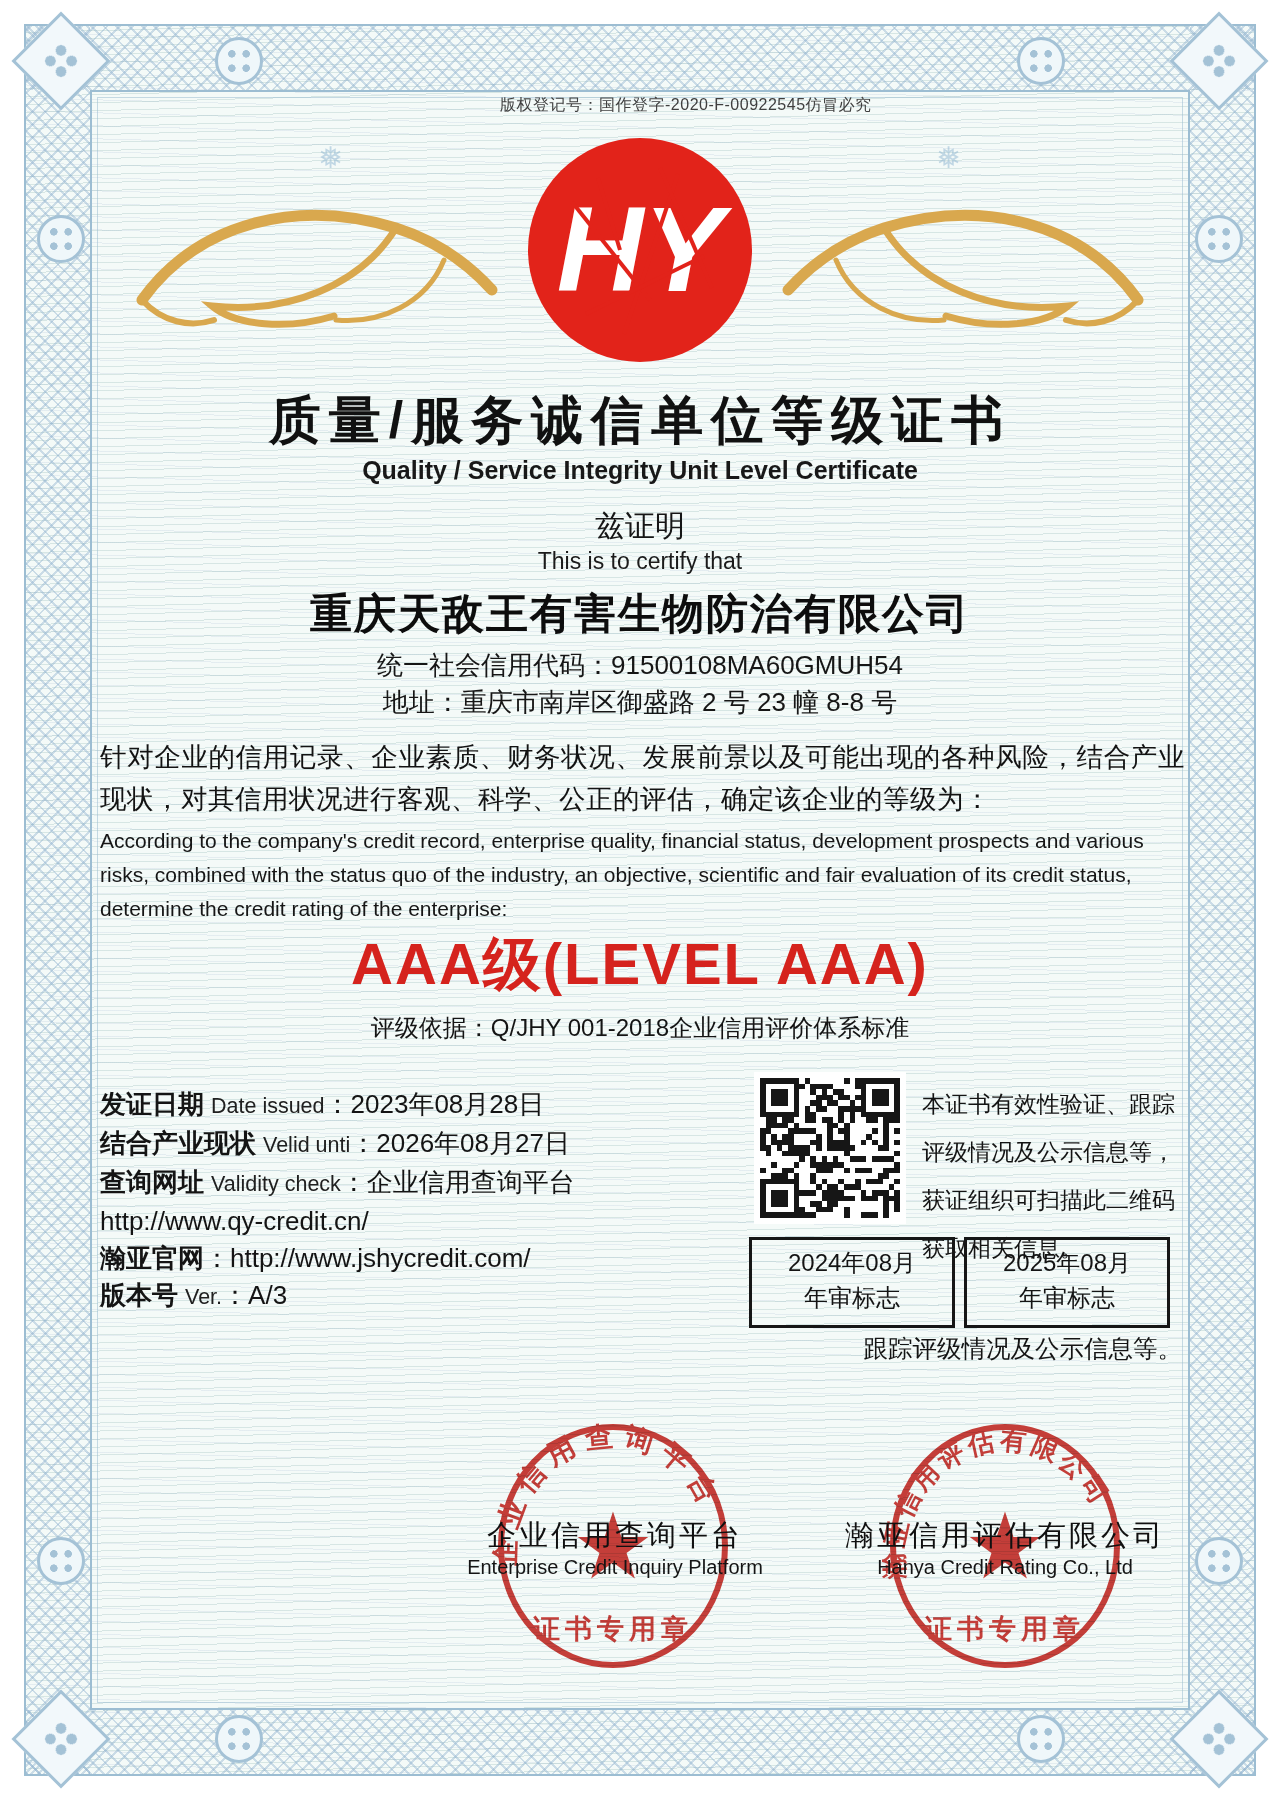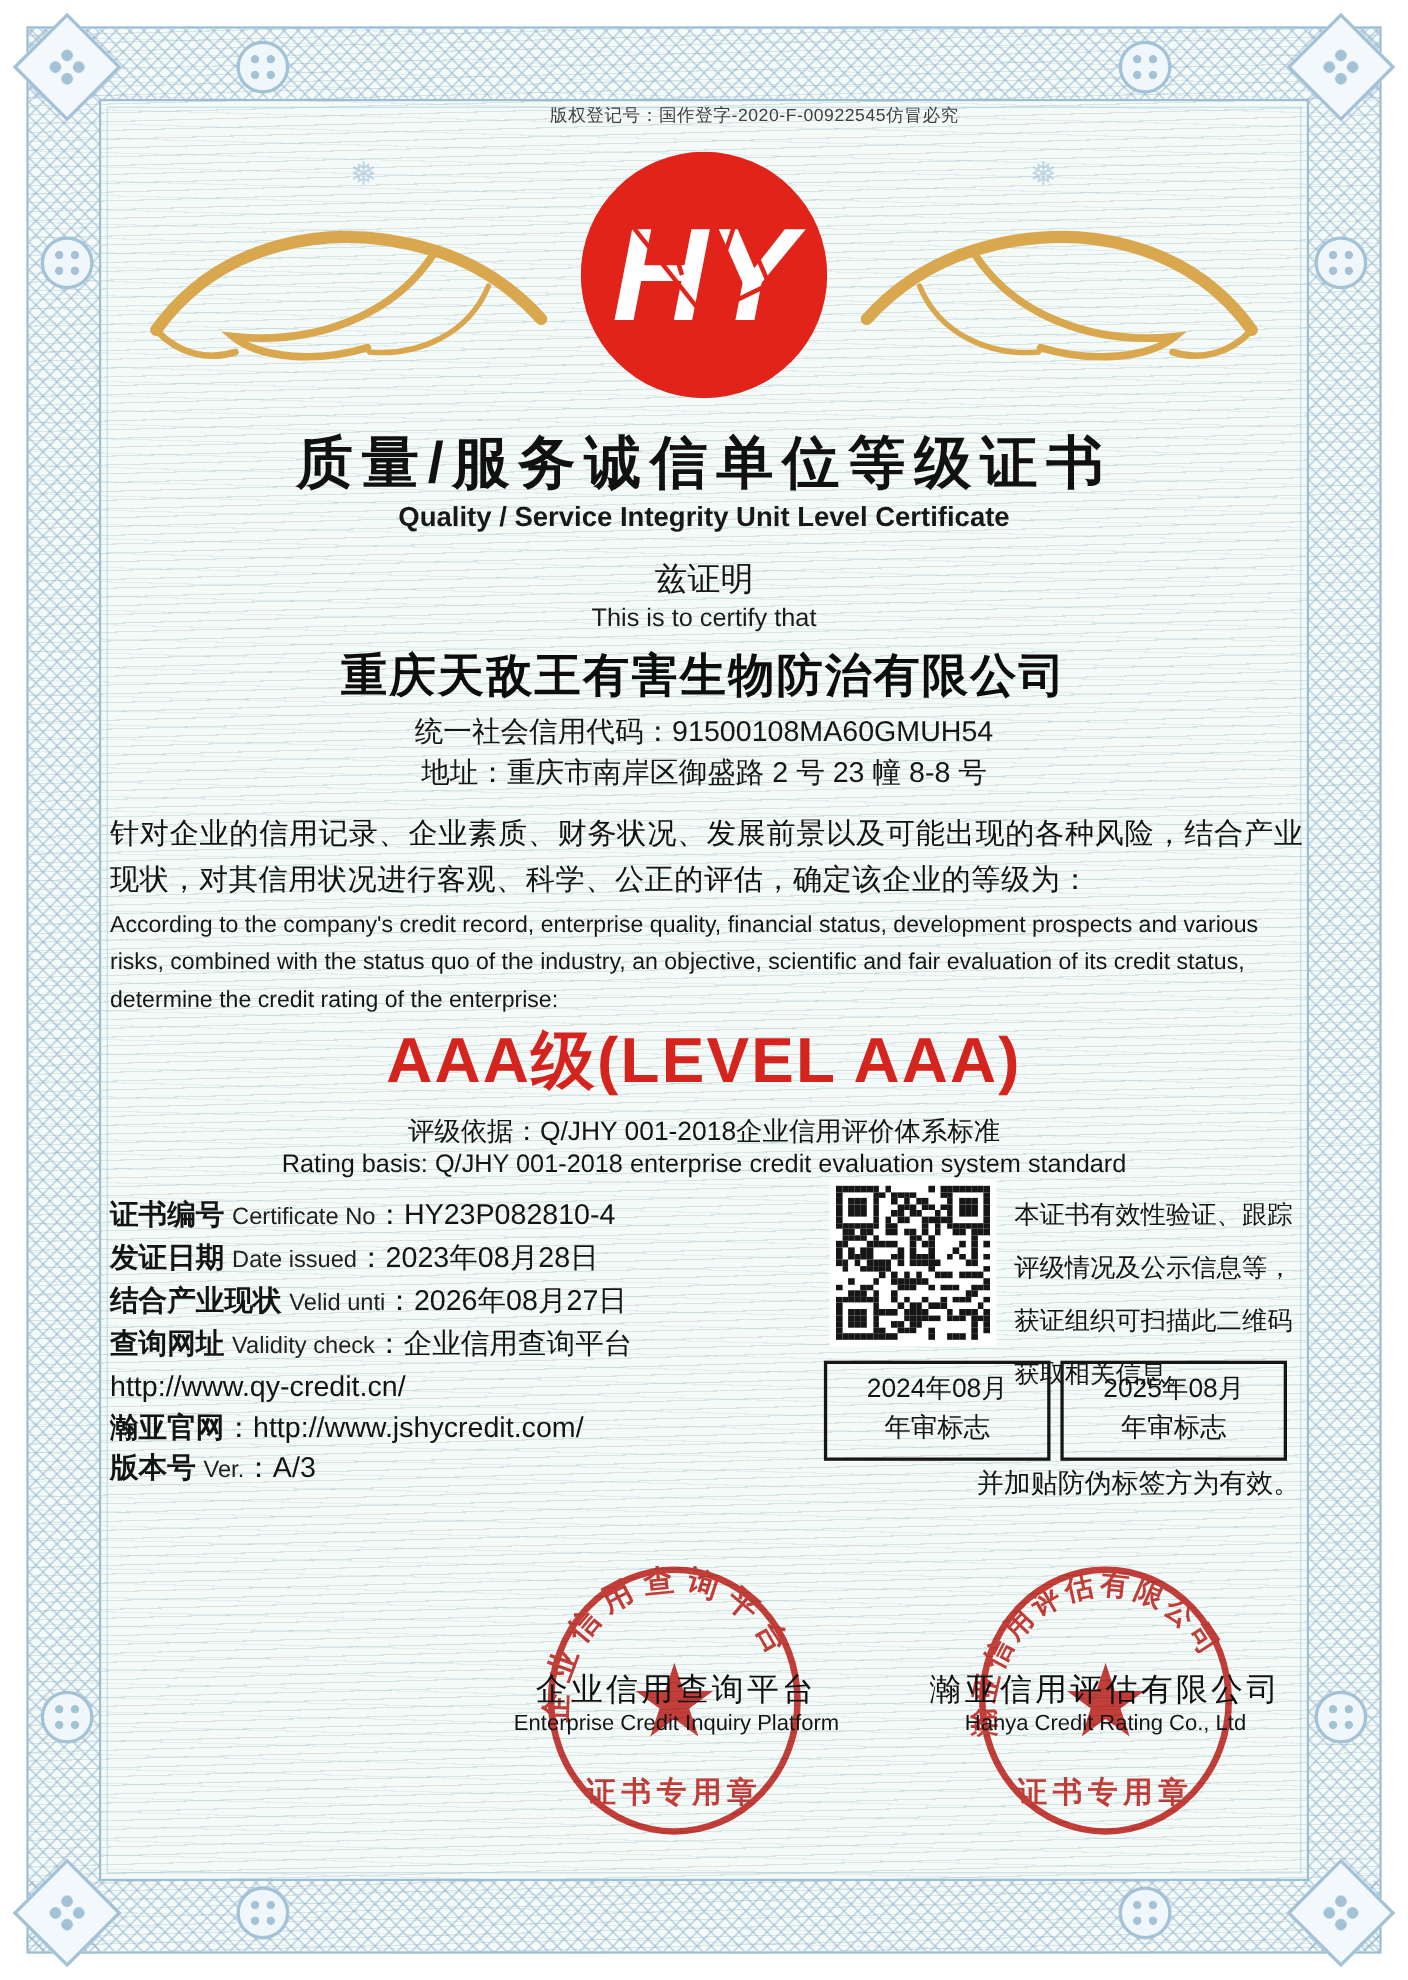--- a/index.html
+++ b/index.html
@@ -171,24 +171,22 @@
   <div class="abs certify-en">This is to certify that</div>
   <div class="abs company">重庆天敌王有害生物防治有限公司</div>
   <div class="abs codeline"><span>统一社会信用代码：</span><span>91500108MA60GMUH54</span></div>
   <div class="abs addrline"><span>地址：</span><span>重庆市南岸区御盛路 2 号 23 幢 8-8 号</span></div>
 
   <div class="abs para-en">According to the company's credit record, enterprise quality, financial status, development prospects and various risks, combined with the status quo of the industry, an objective, scientific and fair evaluation of its credit status, determine the credit rating of the enterprise:</div>
   <div class="abs para-zh">针对企业的信用记录、企业素质、财务状况、发展前景以及可能出现的各种风险，结合产业现状，对其信用状况进行客观、科学、公正的评估，确定该企业的等级为：</div>
 
   <div class="abs aaa">AAA级(LEVEL AAA)</div>
   <div class="abs basis-zh">评级依据：Q/JHY 001-2018企业信用评价体系标准</div>
-  <div class="abs basis-en">Rating basis: Q/JHY 001-2018 enterprise credit evaluation system standard</div>
 
   <div class="abs details">
-    <div><span class="lab-zh">证书编号</span><span class="lab-en">Certificate No</span><span>：</span><span>HY23P082810-4</span></div>
     <div><span class="lab-zh">发证日期</span><span class="lab-en">Date issued</span><span>：</span><span>2023年08月28日</span></div>
     <div><span class="lab-zh">结合产业现状</span><span class="lab-en">Velid unti</span><span>：</span><span>2026年08月27日</span></div>
     <div><span class="lab-zh">查询网址</span><span class="lab-en">Validity check</span><span>：</span><span>企业信用查询平台</span></div>
     <div><span>http://www.qy-credit.cn/</span></div>
     <div><span class="lab-zh">瀚亚官网</span><span>：</span><span>http://www.jshycredit.com/</span></div>
     <div><span class="lab-zh">版本号</span><span class="lab-en">Ver.</span><span>：</span><span>A/3</span></div>
   </div>
 
   <div class="abs qr">
     <div class="qr-grid">
@@ -517,21 +515,21 @@
   <div class="abs mark-box b1">
     <div>2024年08月</div>
     <div>年审标志</div>
   </div>
   <div class="abs mark-box b2">
     <div>2025年08月</div>
     <div>年审标志</div>
   </div>
 
   <div class="abs valid-note">
-    <div>并加贴防伪标签方为有效。</div>
+    <div>跟踪评级情况及公示信息等。</div>
   </div>
 
   <svg class="abs stamp s1" viewBox="0 0 246 252">
     <ellipse cx="123" cy="126" rx="112" ry="119" fill="none" stroke="#c9302b" stroke-width="6"></ellipse>
     <path id="arcL" d="M 28 158 A 98 106 0 1 1 218 158" fill="none"></path>
     <text fill="#c9302b" font-size="28" font-weight="bold" letter-spacing="9" font-family="Liberation Sans, sans-serif">
       <textPath href="#arcL" xlink:href="#arcL" startOffset="3%">企业信用查询平台</textPath>
     </text>
     <text x="123" y="158" text-anchor="middle" font-size="92" fill="#c9302b">★</text>
     <text x="123" y="218" text-anchor="middle" font-size="27" fill="#c9302b" letter-spacing="5" font-weight="bold" font-family="Liberation Sans, sans-serif">证书专用章</text>

